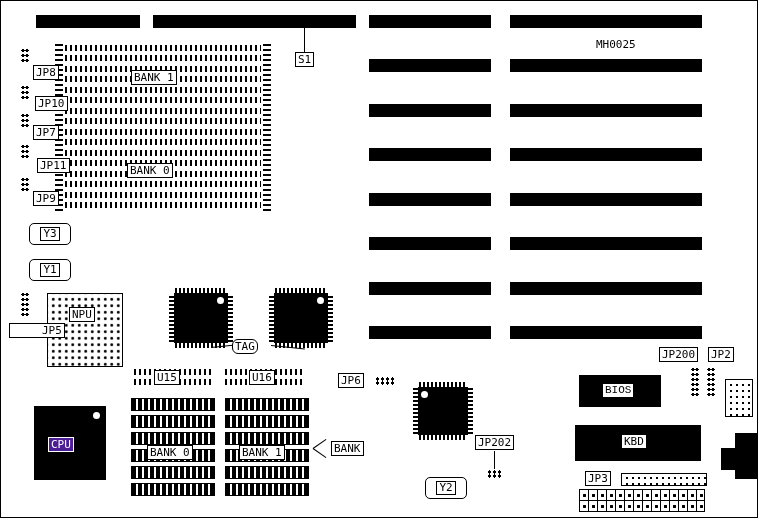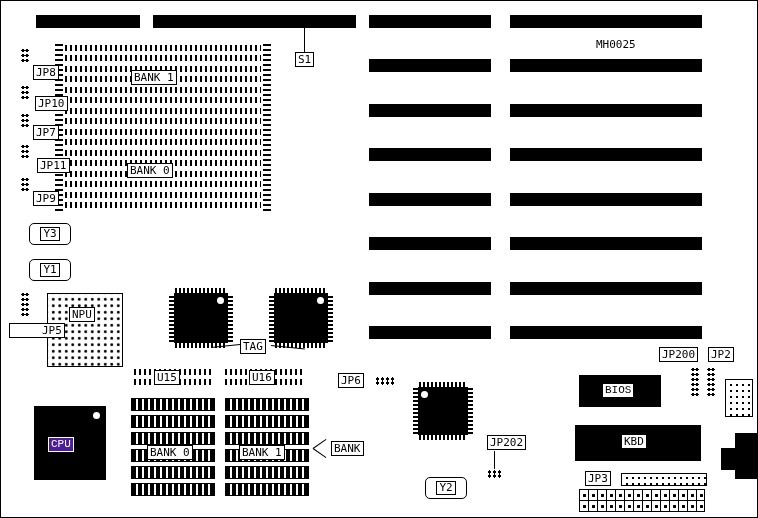--- a/index.html
+++ b/index.html
@@ -7,21 +7,21 @@
     position:relative;width:758px;height:518px;box-sizing:border-box;
     background:#fff;border:1px solid #000;overflow:hidden;
     font-family:"DejaVu Sans Mono",monospace;
   }
   .bar{position:absolute;background:#000;}
   .slot{position:absolute;background:#000;height:13px;}
   .lbl{
     position:absolute;border:1px solid #000;background:#fff;color:#000;
     font:11px/13px "DejaVu Sans Mono",monospace;padding:0 2px;white-space:nowrap;z-index:6;
   }
-  .lbl.inverse{background:#4c1d95;color:#fff;border-color:#fff;font-family:Liberation Mono, monospace;}
+  .lbl.inverse{background:#4c1d95;color:#fff;border-color:#fff;}
   .txt{position:absolute;font:11px/12px "DejaVu Sans Mono",monospace;color:#000;z-index:6;}
   .line{position:absolute;background:#000;z-index:4;}
   .simm-row{
     position:absolute;width:196px;height:16px;z-index:1;
     background:
       repeating-linear-gradient(90deg,#000 0 2px,transparent 2px 5px) 0 0/100% 6px no-repeat,
       repeating-linear-gradient(90deg,#000 0 2px,transparent 2px 5px) 0 100%/100% 6px no-repeat;
   }
   .simm-col{
     position:absolute;width:8px;height:168px;z-index:1;
@@ -153,34 +153,34 @@
 
   <div class="pga" style="left:46px;top:292px;width:76px;height:74px;"></div>
   <div class="lbl" style="left:68px;top:306px;">NPU</div>
 
   <div class="qfp" style="left:168px;top:287px;width:64px;height:60px;"></div>
   <div class="dot" style="left:216px;top:296px;"></div>
   <div class="qfp" style="left:268px;top:287px;width:64px;height:60px;"></div>
   <div class="dot" style="left:316px;top:296px;"></div>
   <div class="line" style="left:210px;top:346px;width:34px;height:1px;transform:rotate(-6deg);transform-origin:left center;"></div>
   <div class="line" style="left:270px;top:344px;width:34px;height:1px;transform:rotate(6deg);transform-origin:left center;"></div>
-  <div class="lbl" style="left:239px;top:338px;">TAG</div>
+  <div class="lbl" style="left:231px;top:338px;border-radius:6px;">TAG</div>
 
   <div class="u-socket" style="left:133px;top:368px;"></div>
   <div class="lbl" style="left:153px;top:369px;">U15</div>
   <div class="u-socket" style="left:224px;top:368px;"></div>
   <div class="lbl" style="left:248px;top:369px;">U16</div>
 
   <div class="lbl" style="left:337px;top:372px;">JP6</div>
   <div class="jmp-h" style="left:374px;top:376px;width:20px;"></div>
 
   <div class="qfp" style="left:412px;top:381px;width:60px;height:58px;"></div>
   <div class="dot" style="left:420px;top:390px;"></div>
 
-  <div class="lbl" style="left:486px;top:434px;text-align:right;">JP202</div>
+  <div class="lbl" style="left:474px;top:434px;text-align:right;">JP202</div>
   <div class="line" style="left:493px;top:450px;width:1px;height:18px;"></div>
   <div class="jmp-h" style="left:486px;top:469px;width:16px;"></div>
 
   <div class="osc" style="left:424px;top:476px;width:40px;height:20px;">
     <span class="osc-lbl">Y2</span>
   </div>
 
   <div class="chip" style="left:33px;top:405px;width:72px;height:74px;"></div>
   <div class="dot" style="left:92px;top:411px;"></div>
   <div class="lbl inverse" style="left:47px;top:436px;">CPU</div>

